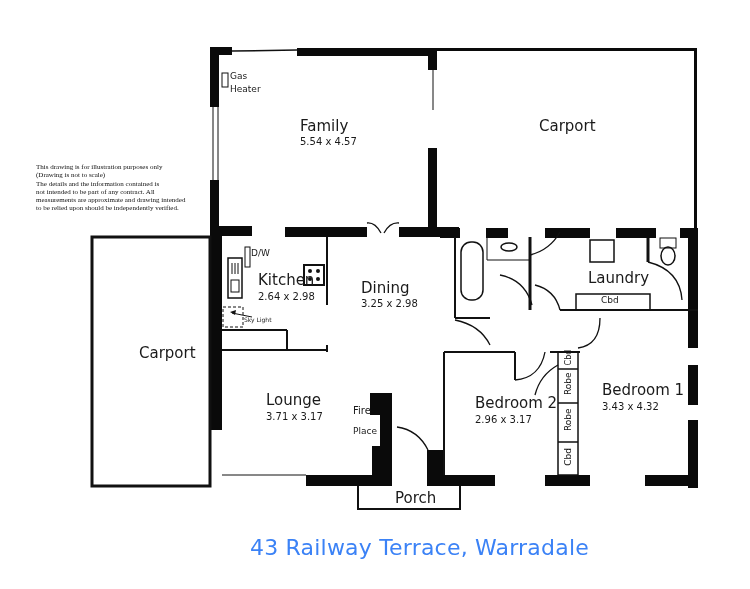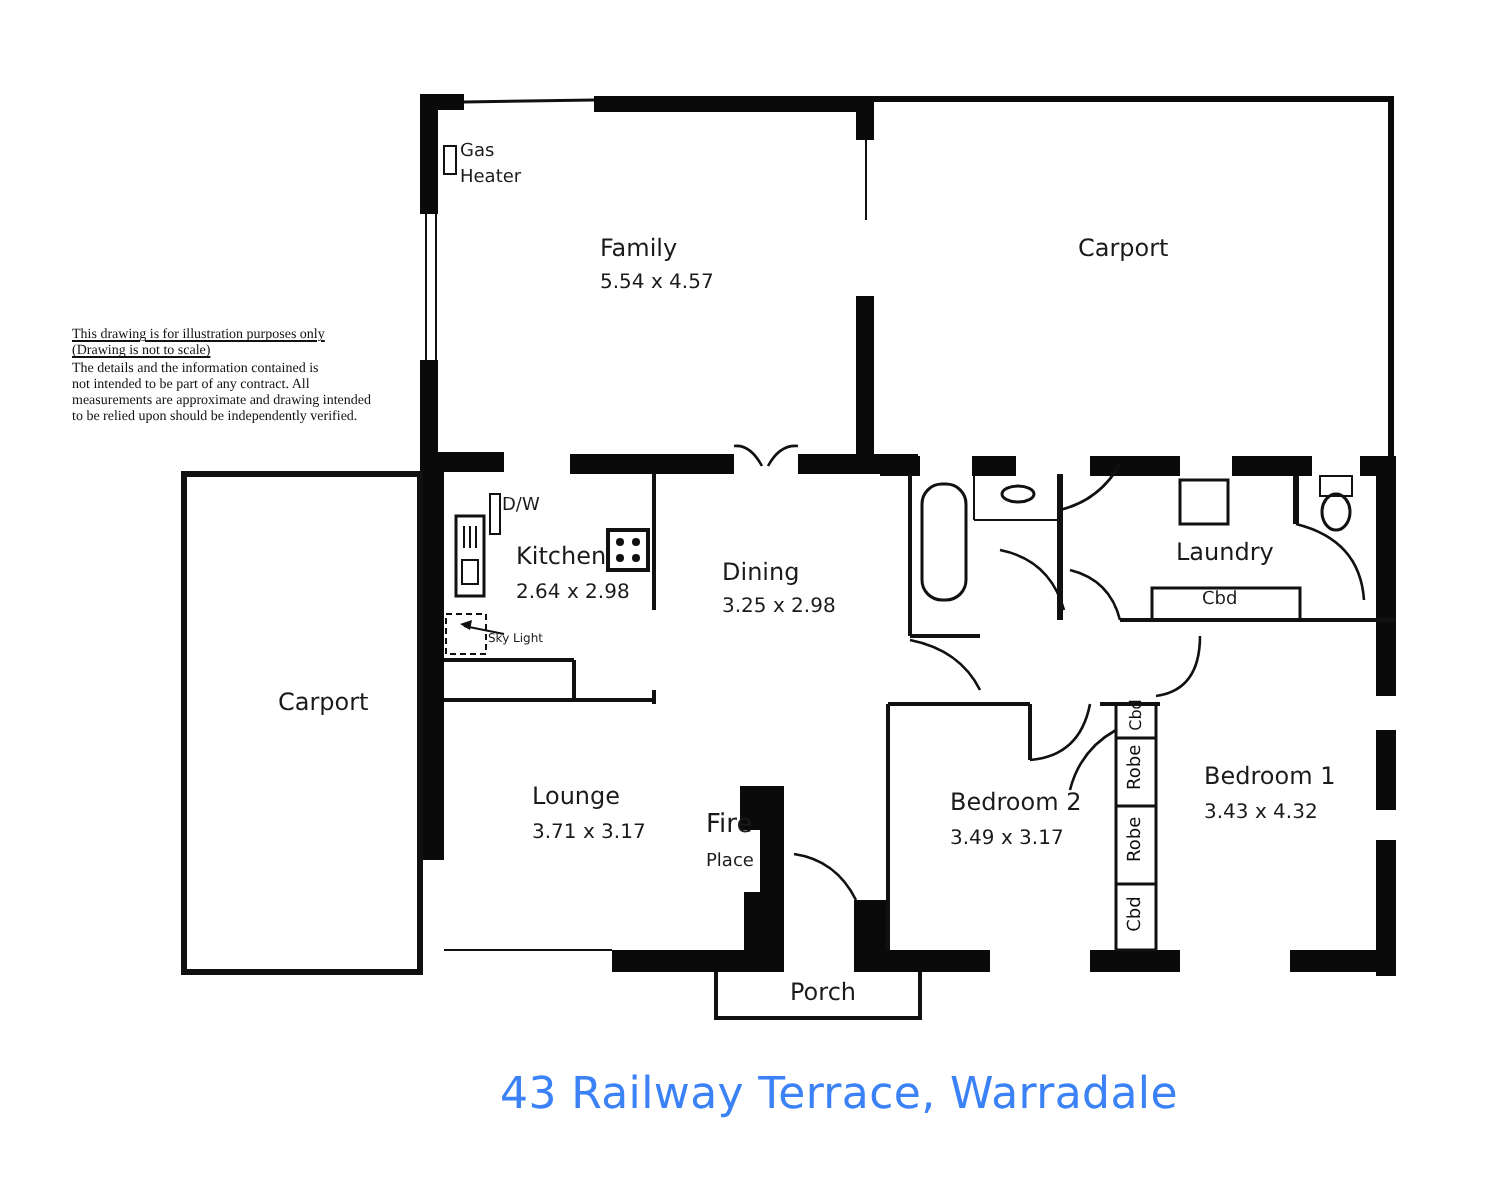--- a/index.html
+++ b/index.html
@@ -1,21 +1,21 @@
 <!DOCTYPE html>
 <html><head>
 <meta charset="utf-8">
 <style>
   html,body{margin:0;padding:0;background:#fff;}
   body{width:750px;height:589px;position:relative;overflow:hidden;font-family:"DejaVu Sans",sans-serif;color:#111;}
   #plan{position:absolute;left:0;top:0;width:750px;height:589px;}
-  .lbl{position:absolute;font-size:12px;font-family:"DejaVu Sans",sans-serif;color:#1a1a1a;white-space:nowrap;}
+  .lbl{position:absolute;font-size:15px;font-family:"DejaVu Sans",sans-serif;color:#1a1a1a;white-space:nowrap;}
   .dim{position:absolute;font-size:10px;font-family:"DejaVu Sans",sans-serif;color:#1a1a1a;white-space:nowrap;}
   .disc{position:absolute;left:36px;top:163px;font-family:"Liberation Serif",serif;font-size:7px;line-height:8.3px;color:#111;}
-  .disc .u{text-decoration:underline;}
+  .disc .u{}
   .title{position:absolute;left:250px;top:535px;font-family:"DejaVu Sans",sans-serif;font-size:22px;color:#3b82f6;letter-spacing:0.2px;}
   .vt{position:absolute;font-size:9px;transform:rotate(-90deg);transform-origin:center;white-space:nowrap;}
 </style>
 </head>
 <body>
 
 <svg id="plan" viewBox="0 0 750 589" xmlns="http://www.w3.org/2000/svg">
   <g fill="#0a0a0a" stroke="none">
 
     <rect x="210" y="47" width="22" height="8"></rect>
@@ -149,30 +149,30 @@
 <div class="lbl" style="left:539px;top:117px">Carport</div>
 <div class="lbl" style="left:258px;top:271px">Kitchen</div>
 <div class="dim" style="left:258px;top:291px">2.64 x 2.98</div>
 <div class="lbl" style="left:361px;top:279px">Dining</div>
 <div class="dim" style="left:361px;top:298px">3.25 x 2.98</div>
 <div class="lbl" style="left:588px;top:269px">Laundry</div>
 <div class="lbl" style="left:139px;top:344px">Carport</div>
 <div class="lbl" style="left:266px;top:391px">Lounge</div>
 <div class="dim" style="left:266px;top:411px">3.71 x 3.17</div>
 <div class="lbl" style="left:475px;top:394px">Bedroom 2</div>
-<div class="dim" style="left:475px;top:414px">3.49 x 3.17</div>
+<div class="dim" style="left:475px;top:414px">2.96 x 3.17</div>
 <div class="lbl" style="left:602px;top:381px">Bedroom 1</div>
 <div class="dim" style="left:602px;top:401px">3.43 x 4.32</div>
 <div class="lbl" style="left:395px;top:489px">Porch</div>
 
 <div class="lbl" style="left:230px;top:71px;font-size:9px">Gas</div>
 <div class="lbl" style="left:230px;top:84px;font-size:9px">Heater</div>
 <div class="lbl" style="left:251px;top:248px;font-size:9px">D/W</div>
 <div class="lbl" style="left:244px;top:316px;font-size:6px">Sky Light</div>
-<div class="lbl" style="left:353px;top:405px;font-size:13px">Fire</div>
+<div class="lbl" style="left:353px;top:405px;font-size:10px">Fire</div>
 <div class="lbl" style="left:353px;top:426px;font-size:9px">Place</div>
 <div class="lbl" style="left:601px;top:295px;font-size:9px">Cbd</div>
 <div class="vt" style="left:558px;top:353px;width:20px;text-align:center;font-size:8px">Cbd</div>
 <div class="vt" style="left:558px;top:380px;width:20px;text-align:center">Robe</div>
 <div class="vt" style="left:558px;top:416px;width:20px;text-align:center">Robe</div>
 <div class="vt" style="left:558px;top:452px;width:20px;text-align:center">Cbd</div>
 
 <div class="title">43 Railway Terrace, Warradale</div>
 
 </body></html>

